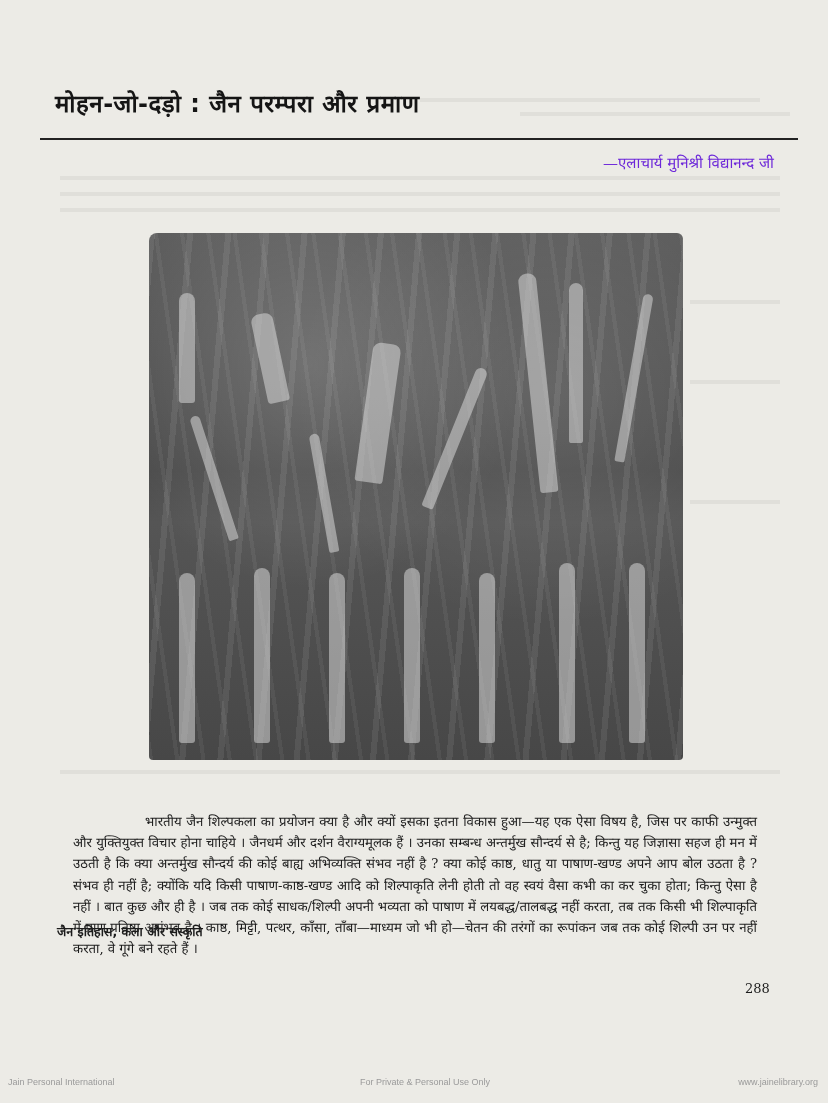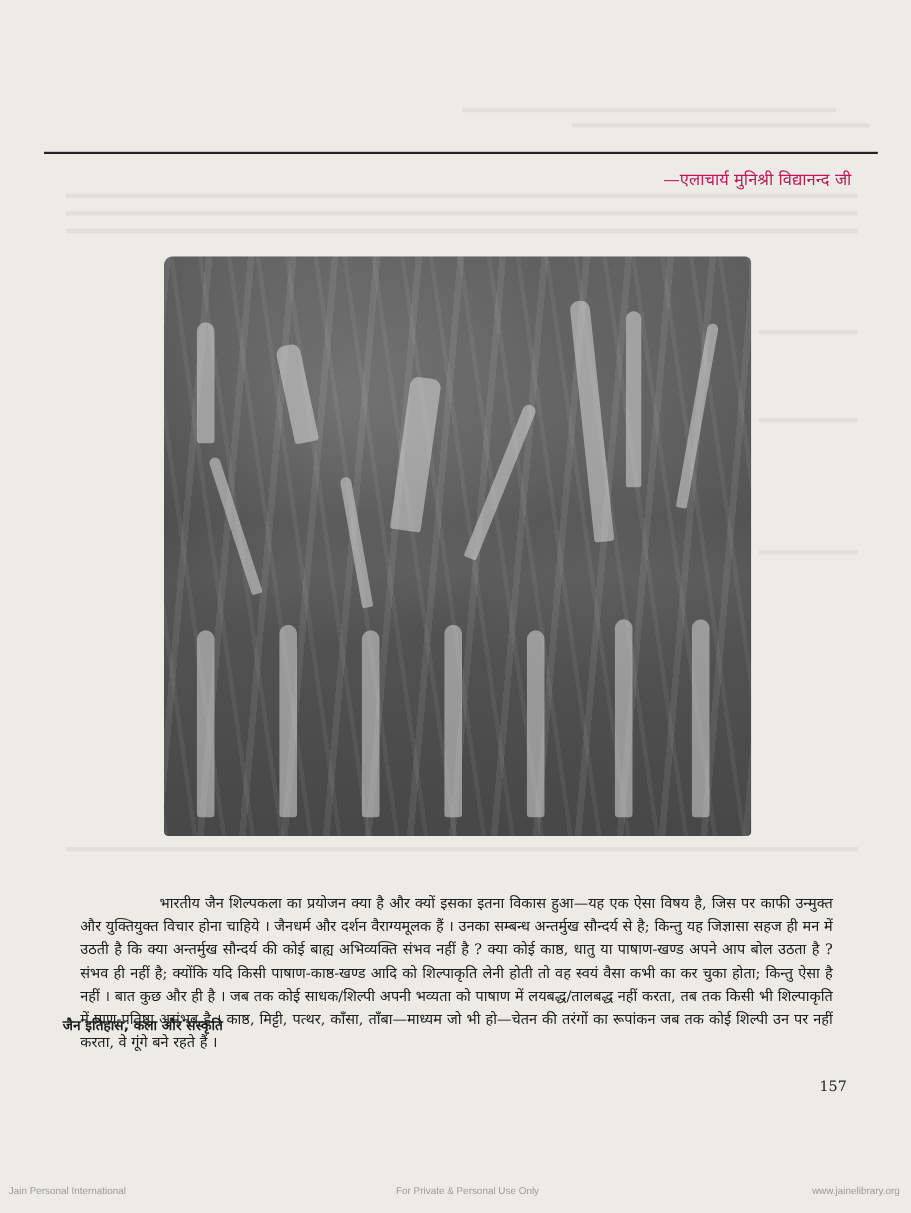--- a/index.html
+++ b/index.html
@@ -15,21 +15,21 @@
   .title {
     position: absolute; left: 55px; top: 86px;
     font-family: "DejaVu Sans", sans-serif; font-weight: bold;
     font-size: 24px; letter-spacing: 0.5px; color: #151515;
   }
   .rule {
     position: absolute; left: 40px; top: 138px; width: 758px; height: 2px; background: #222;
   }
   .author {
     position: absolute; right: 54px; top: 152px;
-    font-size: 15px; color: #be185d;
+    font-size: 15px; color: #6d28d9;
   }
   .photo {
     position: absolute; left: 149px; top: 233px; width: 534px; height: 527px;
     background:
       radial-gradient(ellipse at 30% 25%, rgba(255,255,255,0.18), transparent 40%),
       radial-gradient(ellipse at 75% 30%, rgba(255,255,255,0.12), transparent 45%),
       repeating-linear-gradient(95deg, rgba(210,210,210,0.10) 0 6px, transparent 6px 38px),
       repeating-linear-gradient(82deg, rgba(200,200,200,0.08) 0 4px, transparent 4px 26px),
       linear-gradient(180deg, #5b5b5b 0%, #4b4b4b 45%, #555 55%, #474747 100%);
     border-radius: 8px 6px 4px 4px;
@@ -67,20 +67,21 @@
   <div class="ghost" style="left:420px;top:98px;width:340px;"></div>
   <div class="ghost" style="left:520px;top:112px;width:270px;"></div>
   <div class="ghost" style="left:60px;top:176px;width:720px;"></div>
   <div class="ghost" style="left:60px;top:192px;width:720px;"></div>
   <div class="ghost" style="left:60px;top:208px;width:720px;"></div>
   <div class="ghost" style="left:690px;top:300px;width:90px;"></div>
   <div class="ghost" style="left:690px;top:380px;width:90px;"></div>
   <div class="ghost" style="left:690px;top:500px;width:90px;"></div>
   <div class="ghost" style="left:60px;top:770px;width:720px;"></div>
 
+  <div class="title">मोहन-जो-दड़ो : जैन परम्परा और प्रमाण</div>
   <div class="rule"></div>
   <div class="author">—एलाचार्य मुनिश्री विद्यानन्द जी</div>
 
   <div class="photo">
 
     <div class="fig" style="left:30px;top:60px;height:110px;"></div>
     <div class="fig" style="left:110px;top:80px;height:90px;width:22px;transform:rotate(-12deg);"></div>
     <div class="fig" style="left:215px;top:110px;height:140px;width:28px;transform:rotate(8deg);"></div>
     <div class="fig" style="left:300px;top:130px;height:150px;width:12px;transform:rotate(22deg);"></div>
     <div class="fig" style="left:380px;top:40px;height:220px;width:18px;transform:rotate(-6deg);"></div>
@@ -96,18 +97,18 @@
     <div class="fig" style="left:330px;top:340px;height:170px;"></div>
     <div class="fig" style="left:410px;top:330px;height:180px;"></div>
     <div class="fig" style="left:480px;top:330px;height:180px;"></div>
   </div>
 
   <div class="body-text">
     <p>भारतीय जैन शिल्पकला का प्रयोजन क्या है और क्यों इसका इतना विकास हुआ—यह एक ऐसा विषय है, जिस पर काफी उन्मुक्त और युक्तियुक्त विचार होना चाहिये । जैनधर्म और दर्शन वैराग्यमूलक हैं । उनका सम्बन्ध अन्तर्मुख सौन्दर्य से है; किन्तु यह जिज्ञासा सहज ही मन में उठती है कि क्या अन्तर्मुख सौन्दर्य की कोई बाह्य अभिव्यक्ति संभव नहीं है ? क्या कोई काष्ठ, धातु या पाषाण-खण्ड अपने आप बोल उठता है ? संभव ही नहीं है; क्योंकि यदि किसी पाषाण-काष्ठ-खण्ड आदि को शिल्पाकृति लेनी होती तो वह स्वयं वैसा कभी का कर चुका होता; किन्तु ऐसा है नहीं । बात कुछ और ही है । जब तक कोई साधक/शिल्पी अपनी भव्यता को पाषाण में लयबद्ध/तालबद्ध नहीं करता, तब तक किसी भी शिल्पाकृति में प्राण-प्रतिष्ठा असंभव है । काष्ठ, मिट्टी, पत्थर, काँसा, ताँबा—माध्यम जो भी हो—चेतन की तरंगों का रूपांकन जब तक कोई शिल्पी उन पर नहीं करता, वे गूंगे बने रहते हैं ।</p>
   </div>
 
   <div class="footer-left">जैन इतिहास, कला और संस्कृति</div>
-  <div class="footer-right">157</div>
+  <div class="footer-right">288</div>
 
   <div class="wm left">Jain Personal International</div>
   <div class="wm center">For Private &amp; Personal Use Only</div>
   <div class="wm right">www.jainelibrary.org</div>
 </div>
 
 </body></html>

